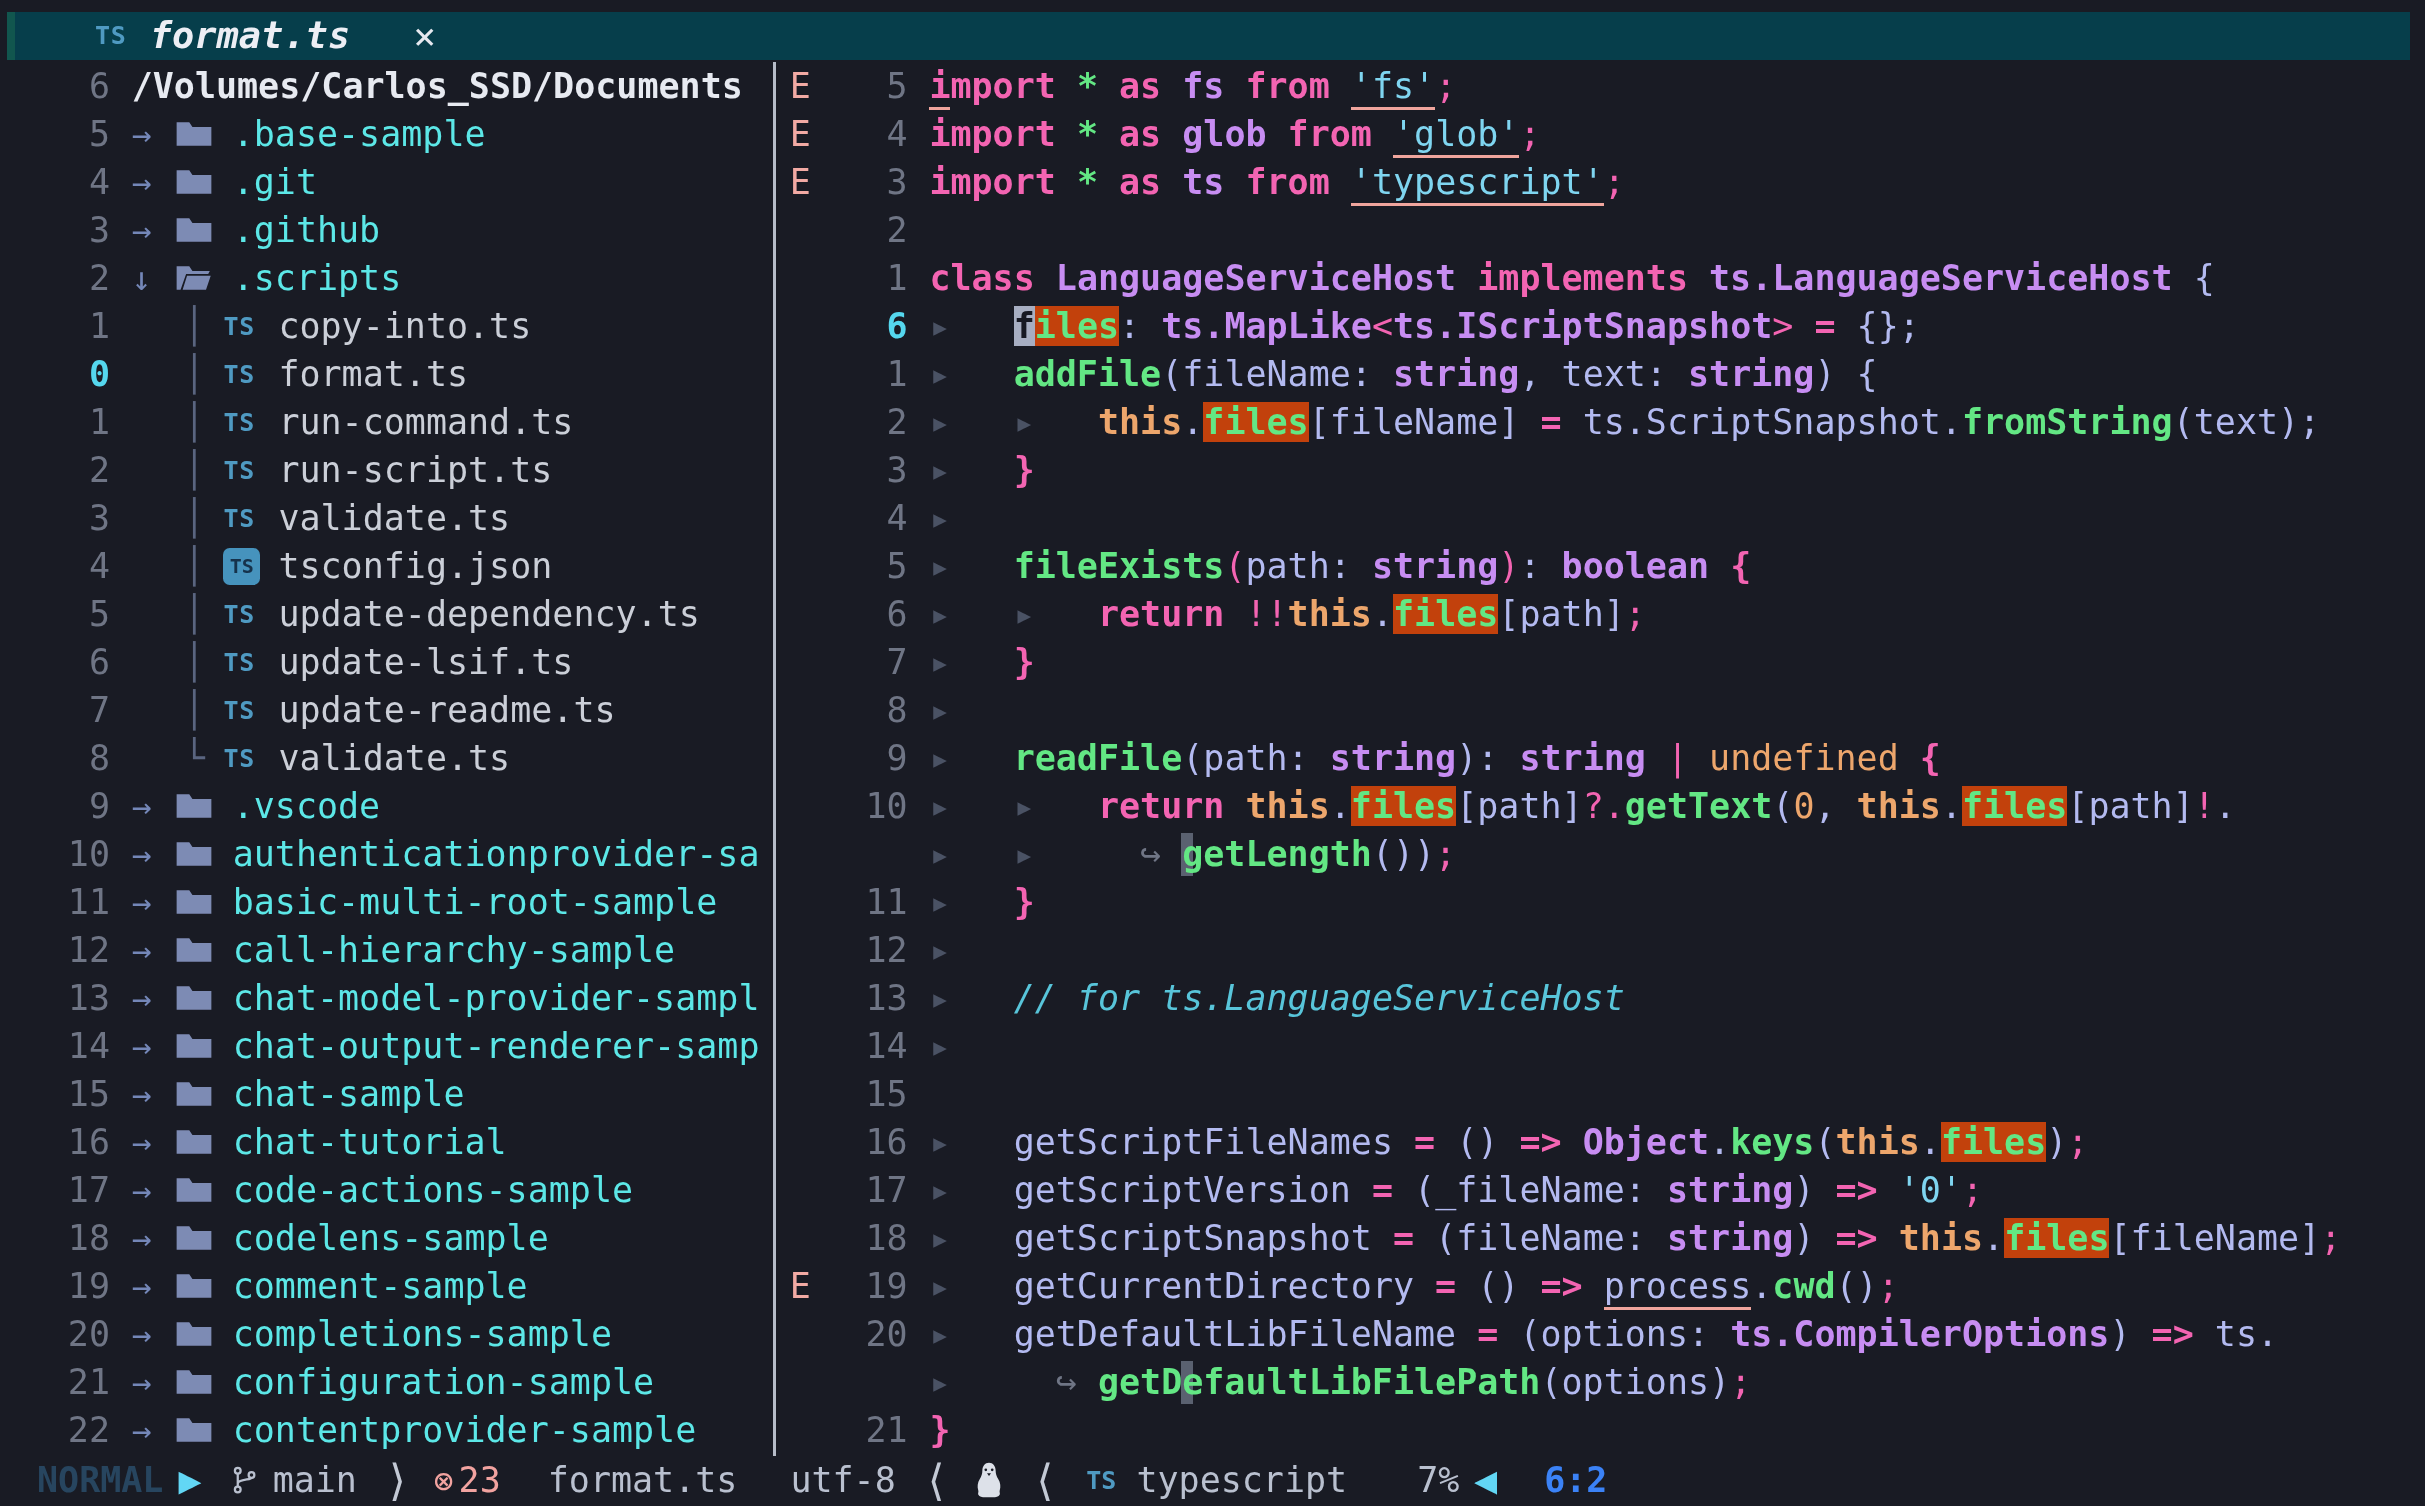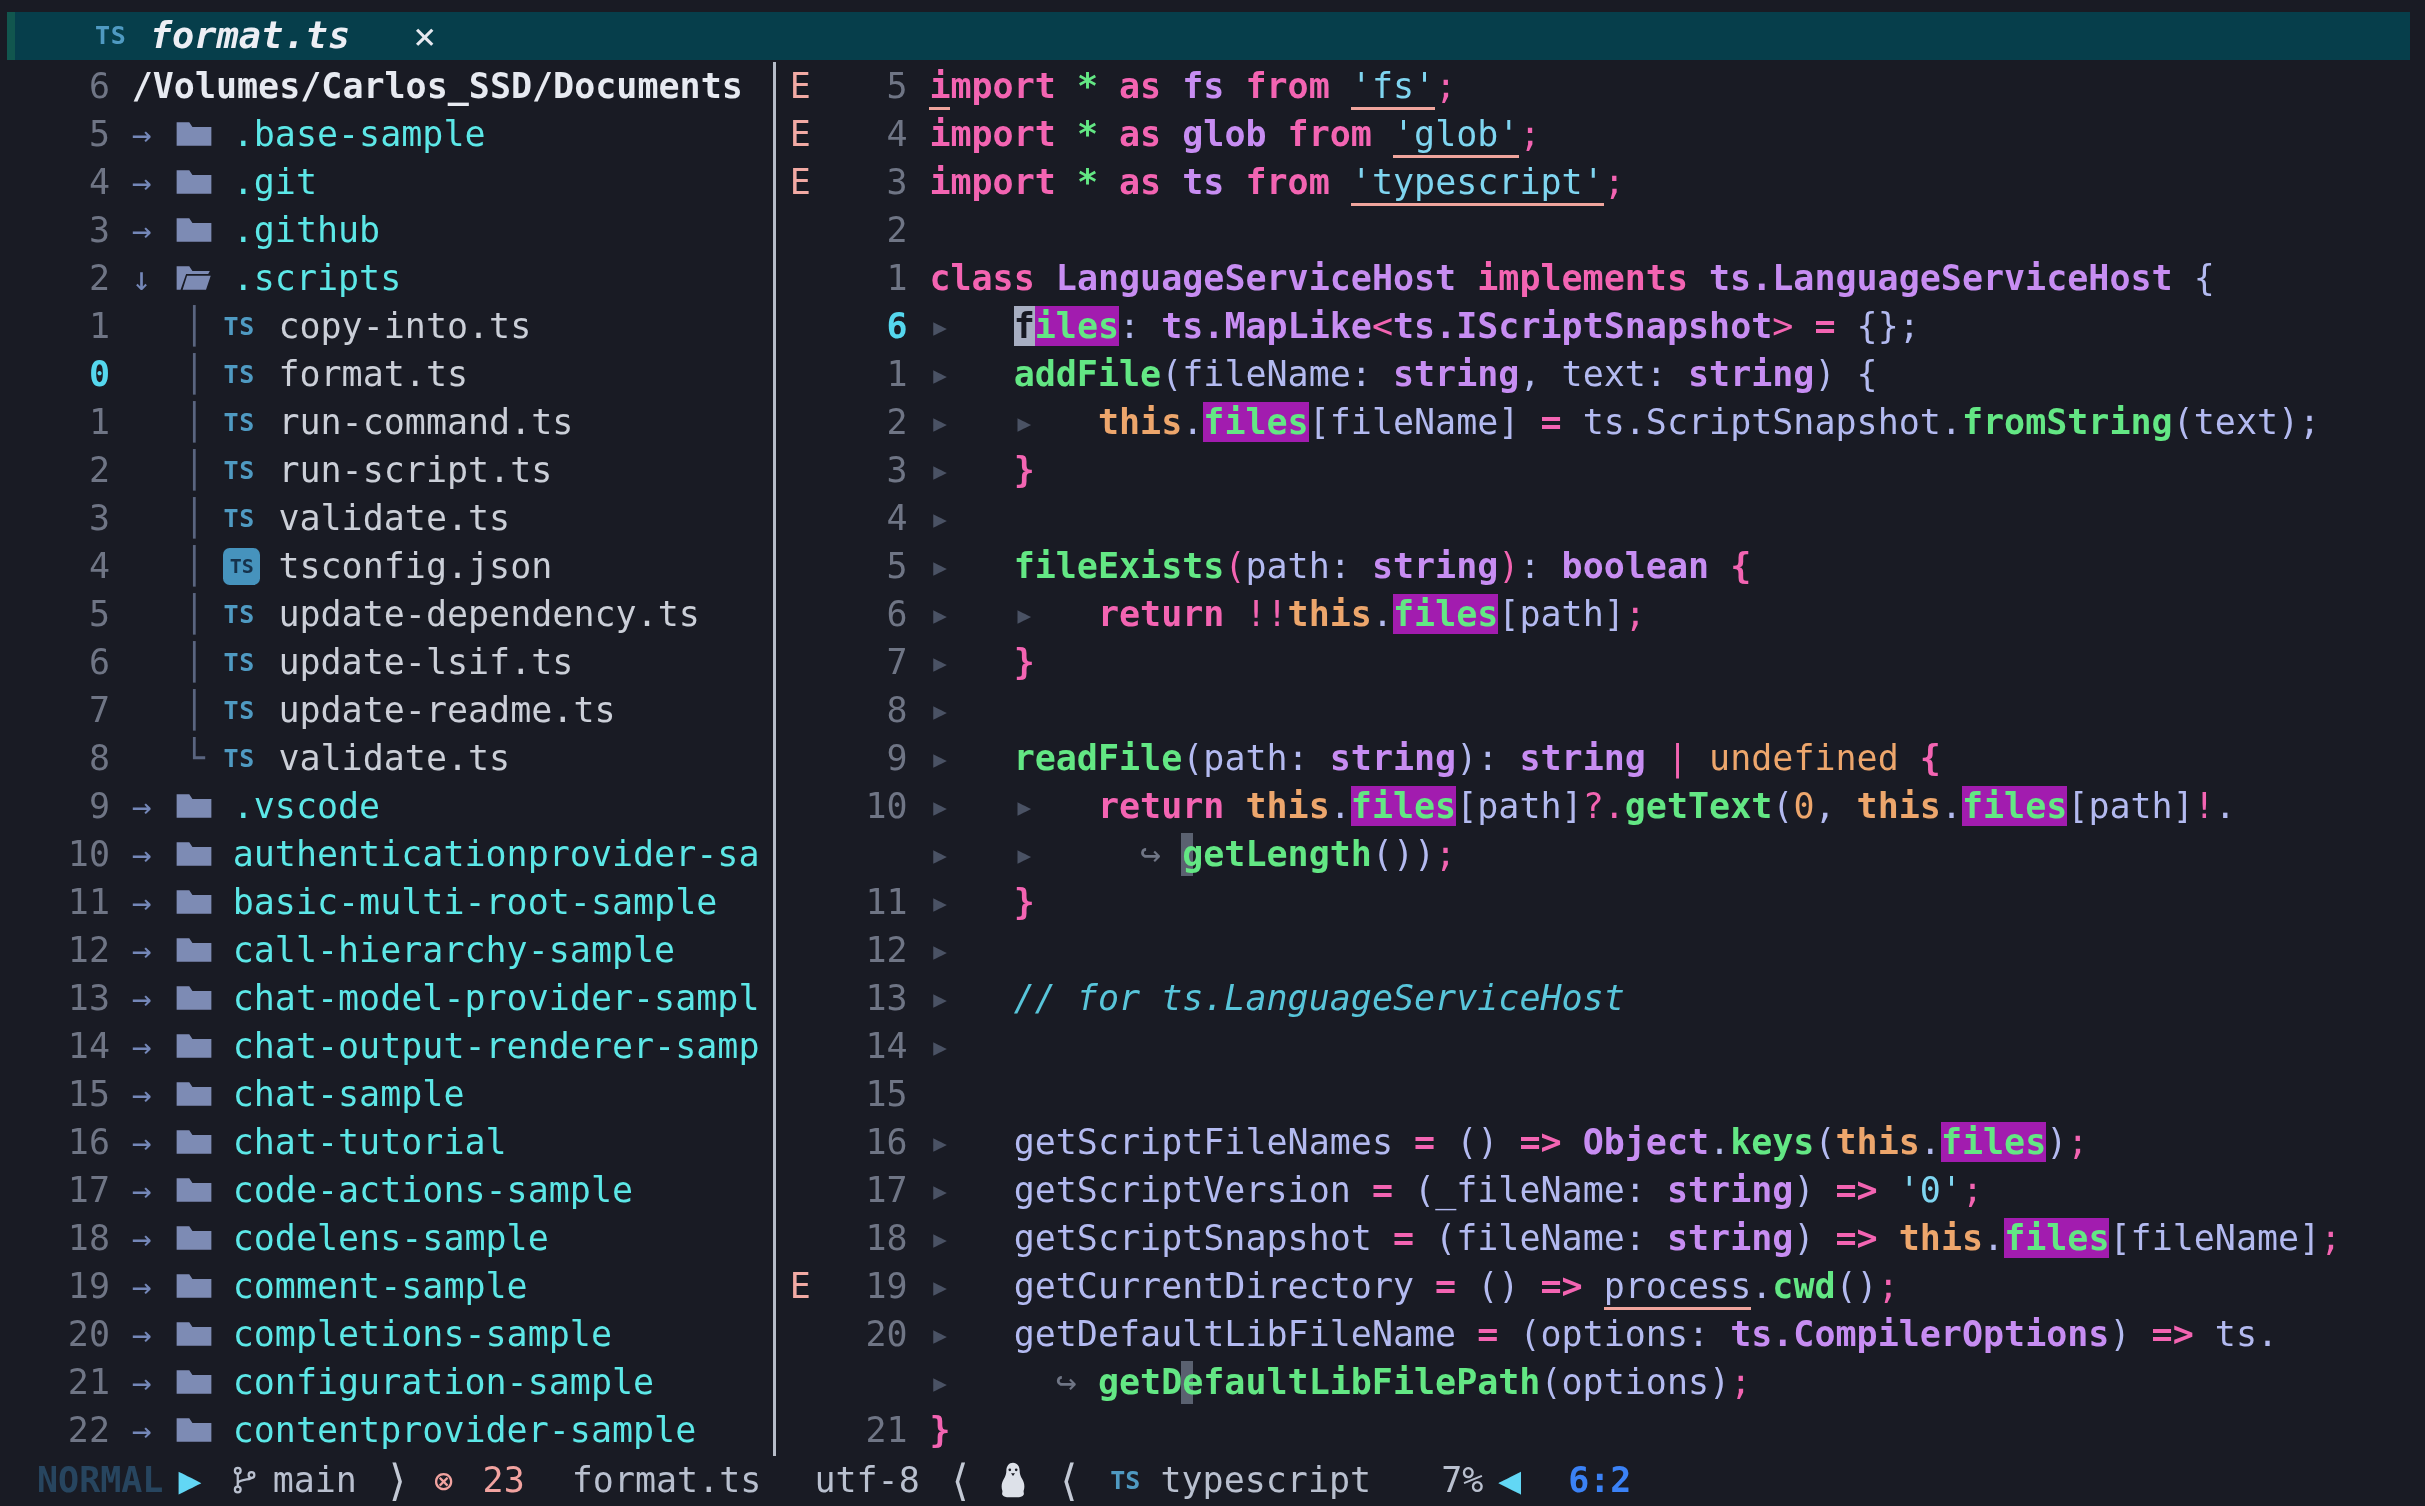--- a/index.html
+++ b/index.html
@@ -50,37 +50,37 @@
   .pk{color:#f364b2;font-weight:bold;}
   .pkn{color:#f364b2;}
   .gr{color:#63e784;font-weight:bold;}
   .pu{color:#c78df2;font-weight:bold;}
   .lv{color:#b3baf0;}
   .or{color:#eda66c;font-weight:bold;}
   .orn{color:#eda66c;}
   .cy{color:#7fd5f0;}
   .cm{color:#58c5da;font-style:italic;}
   .u{border-bottom:3.3px solid #f0a59d;padding-bottom:0.8px;}
-  .hl{background:#a21caf;}
+  .hl{background:#c2410c;}
   .cur{background:#a7aec2;color:#171923;}
 
   
   #status{position:absolute;left:0;top:1456px;right:0;height:48px;display:flex;
           font-size:35px;color:#b9c0cf;align-items:center;}
   #sleft{width:778px;display:flex;align-items:center;flex:none;}
   .sname{margin-left:16.7px;}
   .spos{margin-left:auto;margin-right:60px;}
   #sright{flex:1;display:flex;align-items:center;}
   .mode{color:#27455f;font-weight:bold;margin-left:37px;}
   .tri{color:#62d7f5;font-size:38px;margin-left:15px;}
   .gb{margin-left:28px;display:flex;align-items:center;}
   .bmain{margin-left:13.3px;}
   .chev{color:#c3c9d5;font-size:43px;margin-left:32px;font-family:"DejaVu Sans",sans-serif;}
   .erricon{color:#f2a3a0;margin-left:28px;font-size:33px;}
-  .errn{color:#f2a3a0;margin-left:29px;}
+  .errn{color:#f2a3a0;margin-left:5px;}
   .sfile{margin-left:47px;}
   .senc{margin-left:53px;}
   .penguin{margin-left:28px;display:flex;align-items:center;}
   .sts{color:#4f9ac2;font-weight:bold;font-size:25px;margin-left:33px;}
   .sft{margin-left:20px;}
   .spct{margin-left:70px;}
   .scursor{color:#3b82f6;font-weight:bold;margin-left:47px;}
 </style>
 </head>
 <body>

